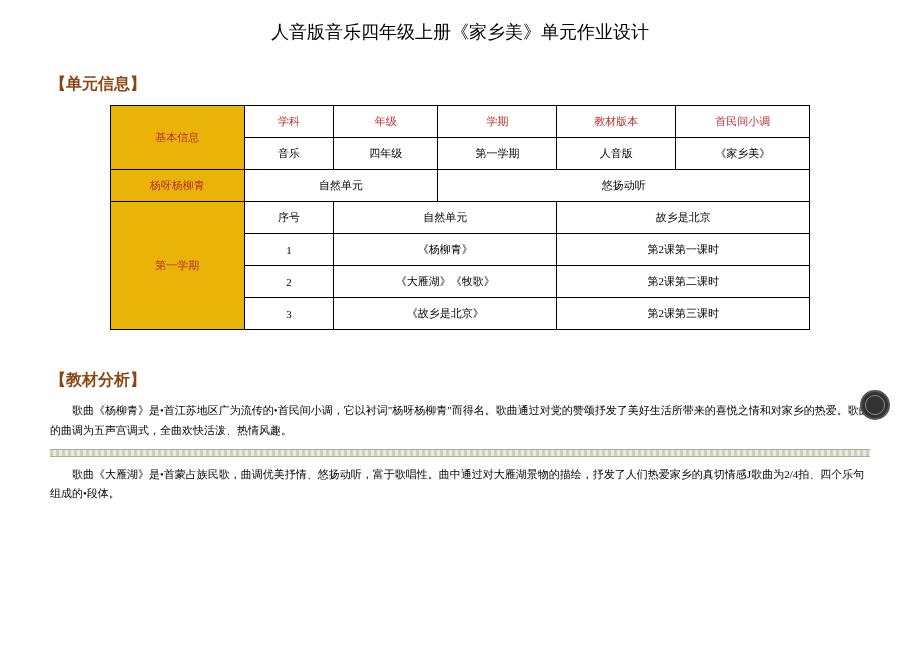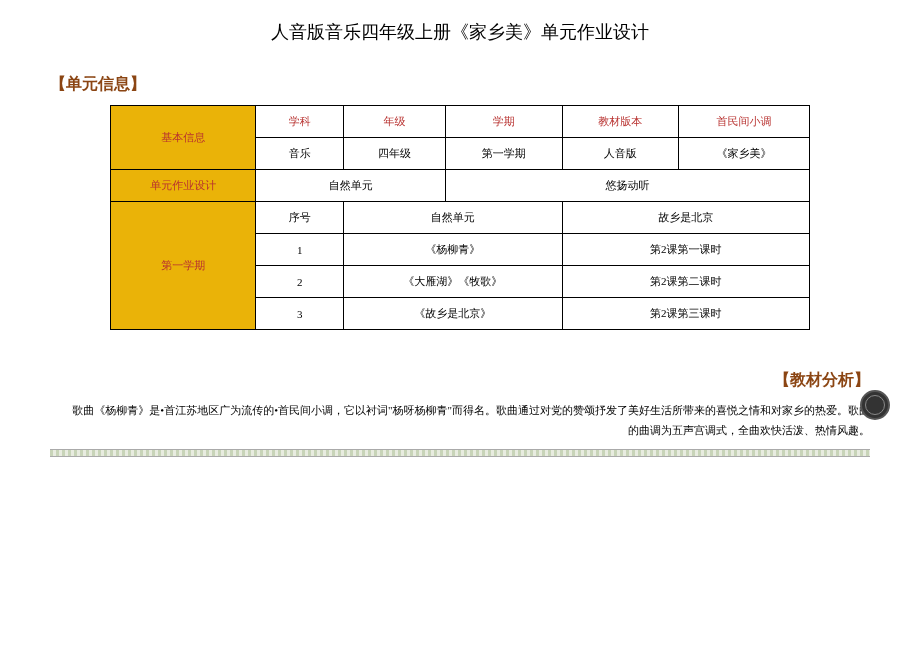--- a/index.html
+++ b/index.html
@@ -87,21 +87,20 @@
       top: 50%;
       left: 50%;
       transform: translate(-50%, -50%);
       width: 18px;
       height: 18px;
       border: 1px solid #888;
       border-radius: 50%;
     }
     .section-2 {
       margin-top: 40px;
-      text-align: right;
     }
   </style>
 </head>
 <body>
 
 <h1 class="doc-title">人音版音乐四年级上册《家乡美》单元作业设计</h1>
 
 <div class="section-label">【单元信息】</div>
 
 <table class="unit-table">
@@ -115,21 +114,21 @@
     <td class="header-red">首民间小调</td>
   </tr>
   <tr>
     <td>音乐</td>
     <td>四年级</td>
     <td>第一学期</td>
     <td>人音版</td>
     <td>《家乡美》</td>
   </tr>
   <tr>
-    <td class="peach-cell">单元作业设计</td>
+    <td class="peach-cell">杨呀杨柳青</td>
     <td colspan="2">自然单元</td>
     <td colspan="3">悠扬动听</td>
   </tr>
   <tr>
     <td class="peach-cell" rowspan="4">第一学期</td>
     <td>序号</td>
     <td colspan="2">自然单元</td>
     <td colspan="2">故乡是北京</td>
   </tr>
   <tr>
@@ -152,13 +151,14 @@
 
 <div class="stamp"></div>
 
 <div class="section-2">
   <div class="section-label">【教材分析】</div>
 
   <p class="body-text">歌曲《杨柳青》是•首江苏地区广为流传的•首民间小调，它以衬词"杨呀杨柳青"而得名。歌曲通过对党的赞颂抒发了美好生活所带来的喜悦之情和对家乡的热爱。歌曲的曲调为五声宫调式，全曲欢快活泼、热情风趣。</p>
 
   <div class="divider-pattern"></div>
 
+  <p class="body-text">歌曲《大雁湖》是•首蒙占族民歌，曲调优美抒情、悠扬动听，富于歌唱性。曲中通过对大雁湖景物的描绘，抒发了人们热爱家乡的真切情感J歌曲为2/4拍、四个乐句组成的•段体。</p>
 </div>
 
 </body></html>

